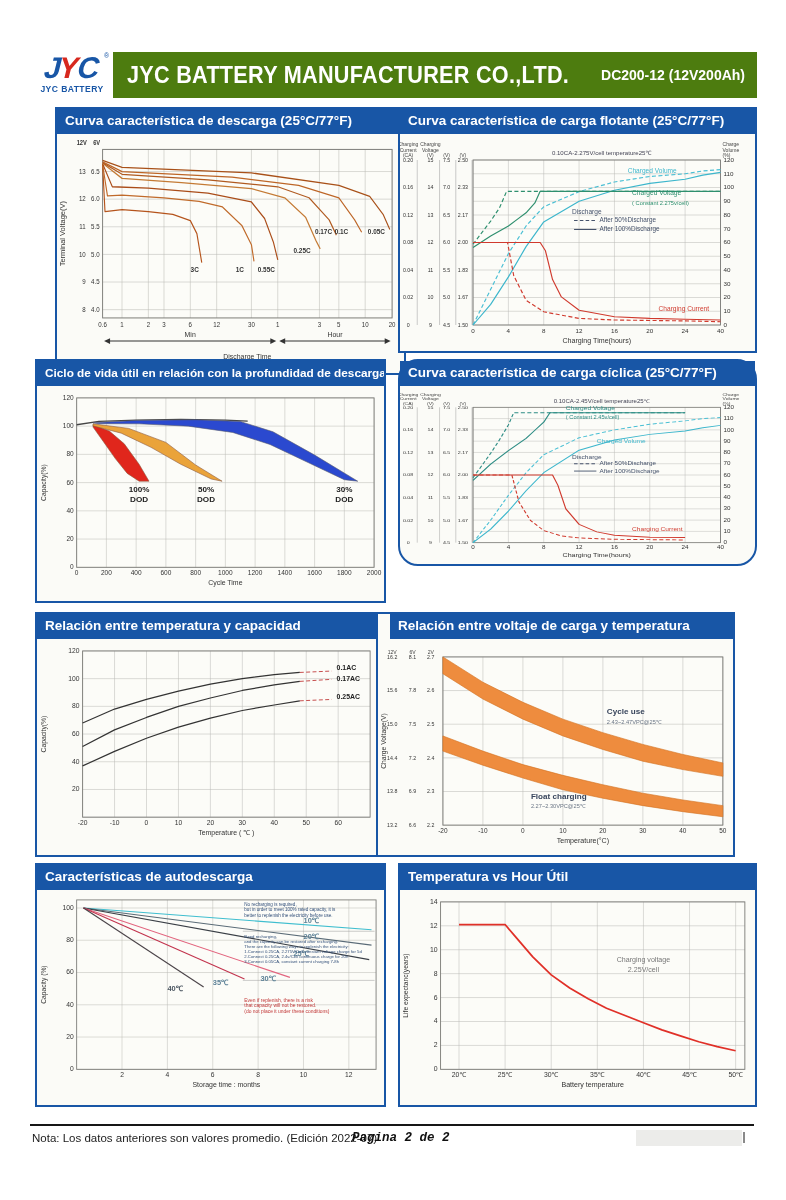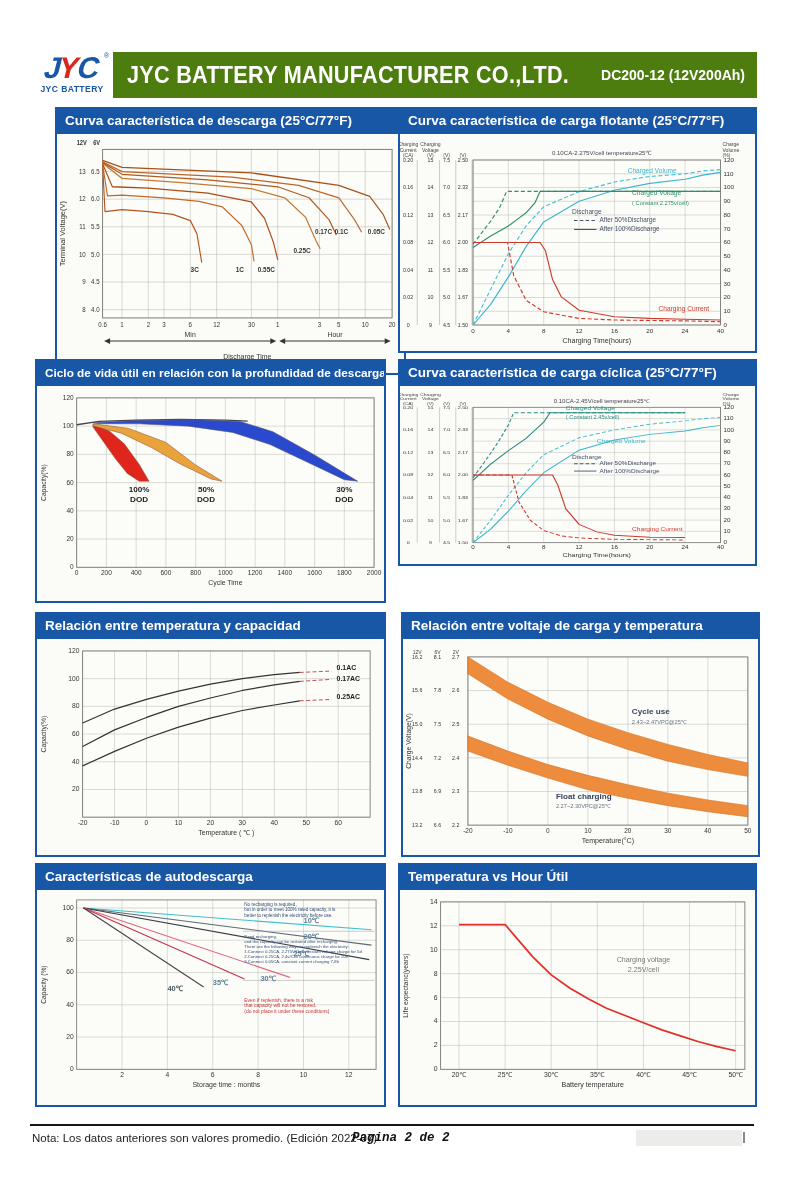--- a/index.html
+++ b/index.html
@@ -283,21 +283,21 @@
           <text x="103" y="117.15100000000001" font-size="8.2" fill="#222" text-anchor="middle" font-weight="bold">DOD</text>
           <text x="170.5" y="107.47500000000001" font-size="8.2" fill="#222" text-anchor="middle" font-weight="bold">50%</text>
           <text x="170.5" y="117.15100000000001" font-size="8.2" fill="#222" text-anchor="middle" font-weight="bold">DOD</text>
           <text x="310" y="107.47500000000001" font-size="8.2" fill="#222" text-anchor="middle" font-weight="bold">30%</text>
           <text x="310" y="117.15100000000001" font-size="8.2" fill="#222" text-anchor="middle" font-weight="bold">DOD</text>
           <text x="190" y="201" text-anchor="middle" font-size="7" fill="#333">Cycle Time</text>
           <text text-anchor="middle" font-size="6.8" fill="#333" transform="translate(9,97.5) rotate(-90)">Capacity(%)</text>
         </svg>
       </div>
   </div>
-  <div class="panel" style="left:398px;top:359px;width:359px;height:207px;">
+  <div class="panel" style="left:398px;top:359px;width:359px;height:207px;border-radius:20px;">
     <div class="ptitle">Curva característica de carga cíclica (25°C/77°F)</div>
     <div class="chartbox">
         <svg viewBox="0 0 350 217" preserveAspectRatio="none">
           <rect x="72" y="26" width="244" height="165" fill="#fcfcf8"></rect>
           <line x1="72" y1="26" x2="72" y2="191" stroke="#b9b9b4" stroke-width="0.5"></line>
           <text x="72" y="199" text-anchor="middle" font-size="6.2" fill="#333">0</text>
           <line x1="106.85133333333334" y1="26" x2="106.85133333333334" y2="191" stroke="#b9b9b4" stroke-width="0.5"></line>
           <text x="106.85133333333334" y="199" text-anchor="middle" font-size="6.2" fill="#333">4</text>
           <line x1="141.7026666666667" y1="26" x2="141.7026666666667" y2="191" stroke="#b9b9b4" stroke-width="0.5"></line>
           <text x="141.7026666666667" y="199" text-anchor="middle" font-size="6.2" fill="#333">8</text>
@@ -445,21 +445,21 @@
           <polyline points="46.0,127.5 78.2,112.9 110.4,99.7 142.7,88.5 174.9,79.5 207.1,71.8 239.3,66.3 265.1,62.1" fill="none" stroke="#333333" stroke-width="1.2" stroke-linejoin="round"></polyline>
           <polyline points="265.1,62.1 297.3,60.7" fill="none" stroke="#c03a3a" stroke-width="0.9" stroke-linejoin="round" stroke-dasharray="4 2.4"></polyline>
           <text x="302.1666666666667" y="31.483333333333338" font-size="7" fill="#222" text-anchor="start" font-weight="bold">0.1AC</text>
           <text x="302.1666666666667" y="41.920833333333334" font-size="7" fill="#222" text-anchor="start" font-weight="bold">0.17AC</text>
           <text x="302.1666666666667" y="60.70833333333333" font-size="7" fill="#222" text-anchor="start" font-weight="bold">0.25AC</text>
           <text x="191" y="197" text-anchor="middle" font-size="7" fill="#333">Temperature ( ℃ )</text>
           <text text-anchor="middle" font-size="6.8" fill="#333" transform="translate(9,95.5) rotate(-90)">Capacity(%)</text>
         </svg>
       </div>
   </div>
-  <div class="panel" style="left:401px;top:612px;width:359px;height:245px;">
+  <div class="panel" style="left:376px;top:612px;width:359px;height:245px;padding-left:12px;">
     <div class="ptitle">Relación entre voltaje de carga y temperatura</div>
     <div class="chartbox">
         <svg viewBox="0 0 350 217" preserveAspectRatio="none">
           <rect x="64" y="18" width="276" height="169" fill="#fcfcf8"></rect>
           <line x1="64" y1="18" x2="64" y2="187" stroke="#b9b9b4" stroke-width="0.5"></line>
           <text x="64" y="195" text-anchor="middle" font-size="6.4" fill="#333">-20</text>
           <line x1="103.42857142857142" y1="18" x2="103.42857142857142" y2="187" stroke="#b9b9b4" stroke-width="0.5"></line>
           <text x="103.42857142857142" y="195" text-anchor="middle" font-size="6.4" fill="#333">-10</text>
           <line x1="142.85714285714283" y1="18" x2="142.85714285714283" y2="187" stroke="#b9b9b4" stroke-width="0.5"></line>
           <text x="142.85714285714283" y="195" text-anchor="middle" font-size="6.4" fill="#333">0</text>

